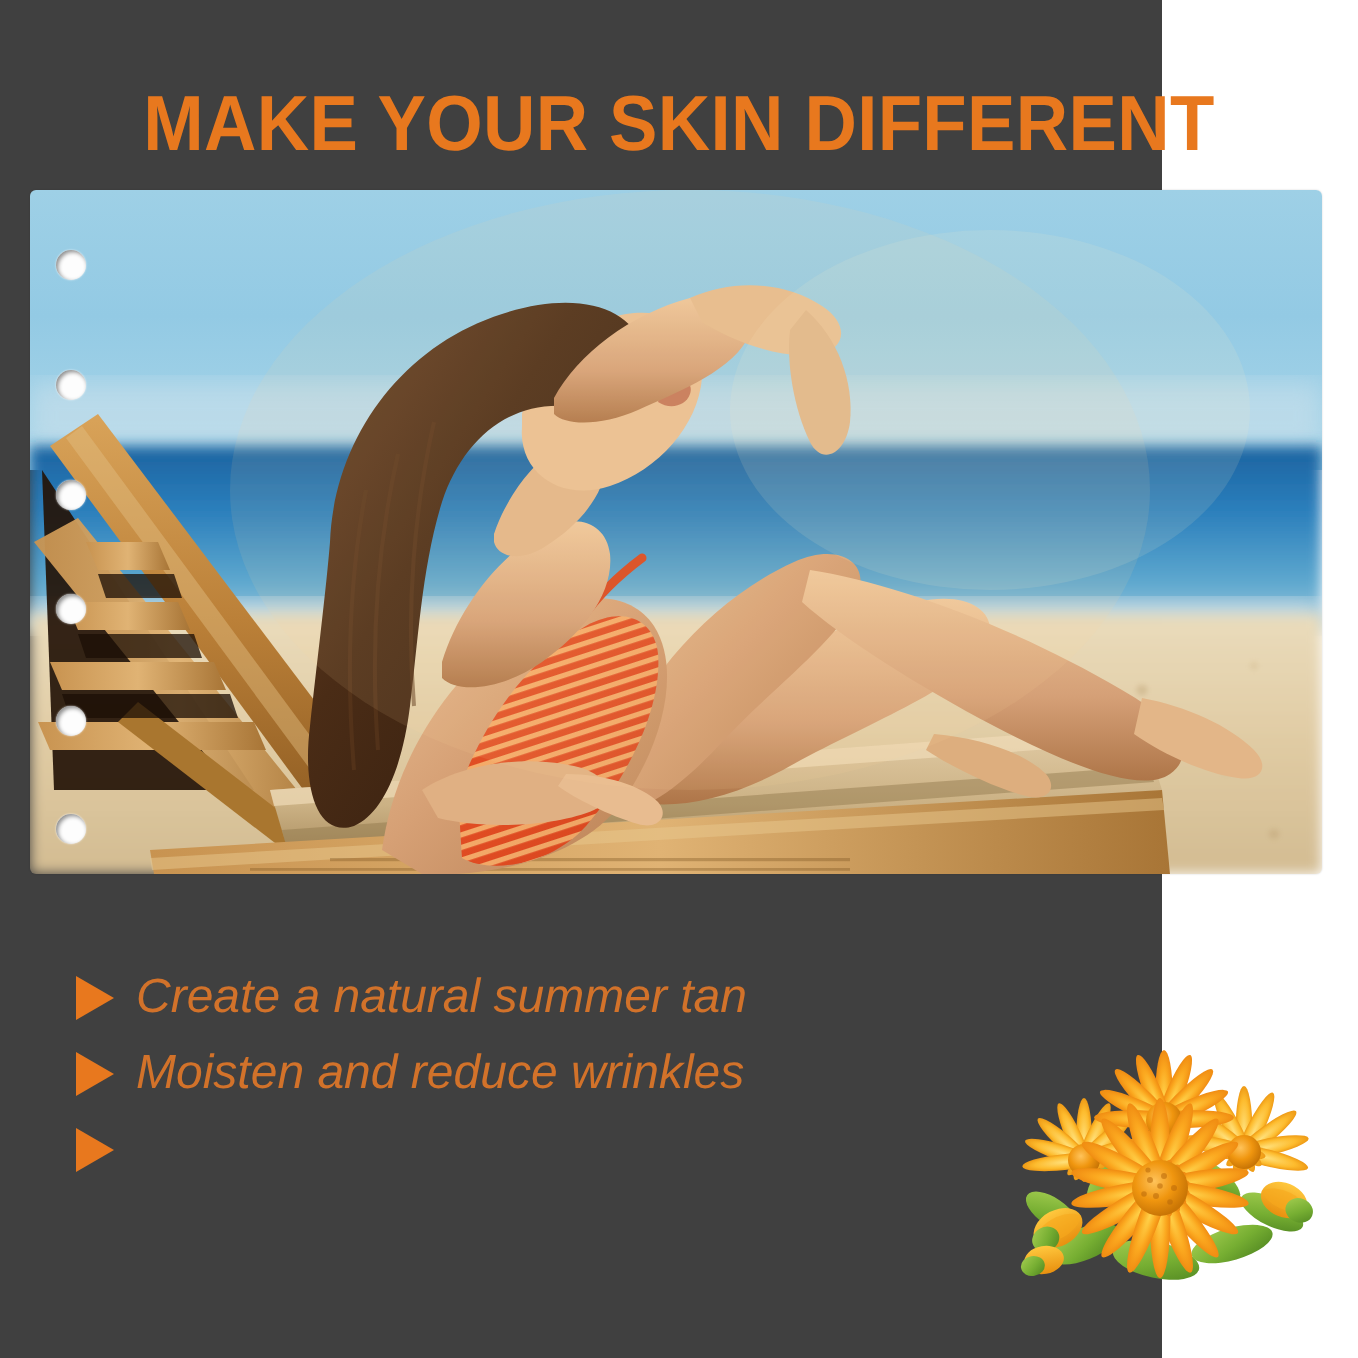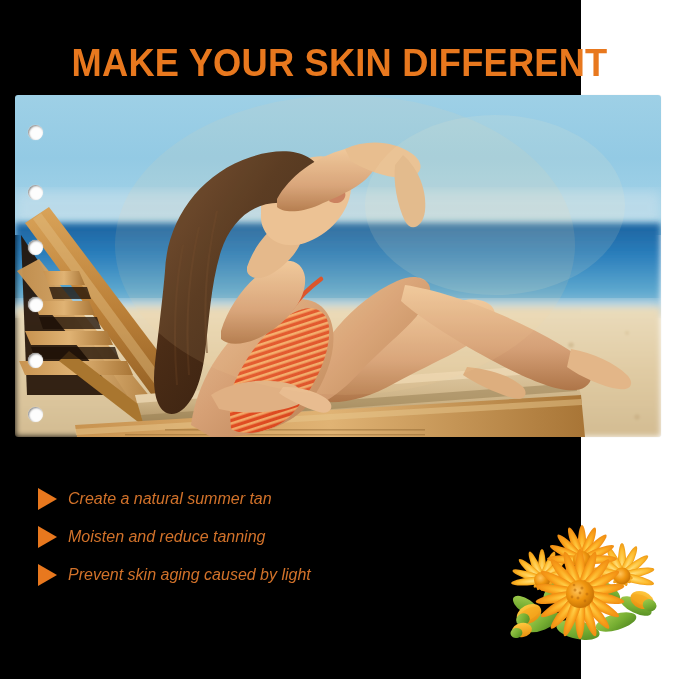--- a/index.html
+++ b/index.html
@@ -13,21 +13,21 @@
     font-family: "Liberation Sans", sans-serif;
     overflow: hidden;
     position: relative;
   }
 
   #poster {
     position: absolute;
     left: 0; top: 0;
     width: 581px;
     height: 679px;
-    background: #000000;
+    background: #404040;
   }
 
   
   .headline {
     position: absolute;
     left: 0;
     top: 41px;
     width: 679px;
     text-align: center;
     font-family: "Liberation Sans Narrow", "Liberation Sans", sans-serif;
@@ -82,21 +82,21 @@
     height: 0;
     flex: 0 0 auto;
     border-top: 11px solid transparent;
     border-bottom: 11px solid transparent;
     border-left: 19px solid #E8781E;
     margin-right: 11px;
   }
   .bullet-text {
     font-family: "Liberation Sans", sans-serif;
     font-style: italic;
-    font-size: 16px;
+    font-size: 24px;
     line-height: 24px;
     color: #D2722A;
     white-space: nowrap;
   }
 
   
   .flowers {
     position: absolute;
     left: 496px;
     top: 518px;
@@ -323,25 +323,24 @@
     <div class="hole" style="left:13px; top:312px;"></div>
   </div>
 
   <div class="bullets">
     <div class="bullet-row">
       <div class="tri"></div>
       <div class="bullet-text">Create a natural summer tan</div>
     </div>
     <div class="bullet-row">
       <div class="tri"></div>
-      <div class="bullet-text">Moisten and reduce tanning</div>
+      <div class="bullet-text">Moisten and reduce wrinkles</div>
     </div>
     <div class="bullet-row">
       <div class="tri"></div>
-      <div class="bullet-text">Prevent skin aging caused by light</div>
     </div>
   </div>
 
   <div class="flowers">
     <svg class="flowers-svg" viewBox="0 0 172 126">
       <defs>
         <radialGradient id="pet" cx="50%" cy="50%" r="50%">
           <stop offset="0%" stop-color="#FFD24A"></stop>
           <stop offset="60%" stop-color="#FBA81F"></stop>
           <stop offset="100%" stop-color="#F08C12"></stop>

